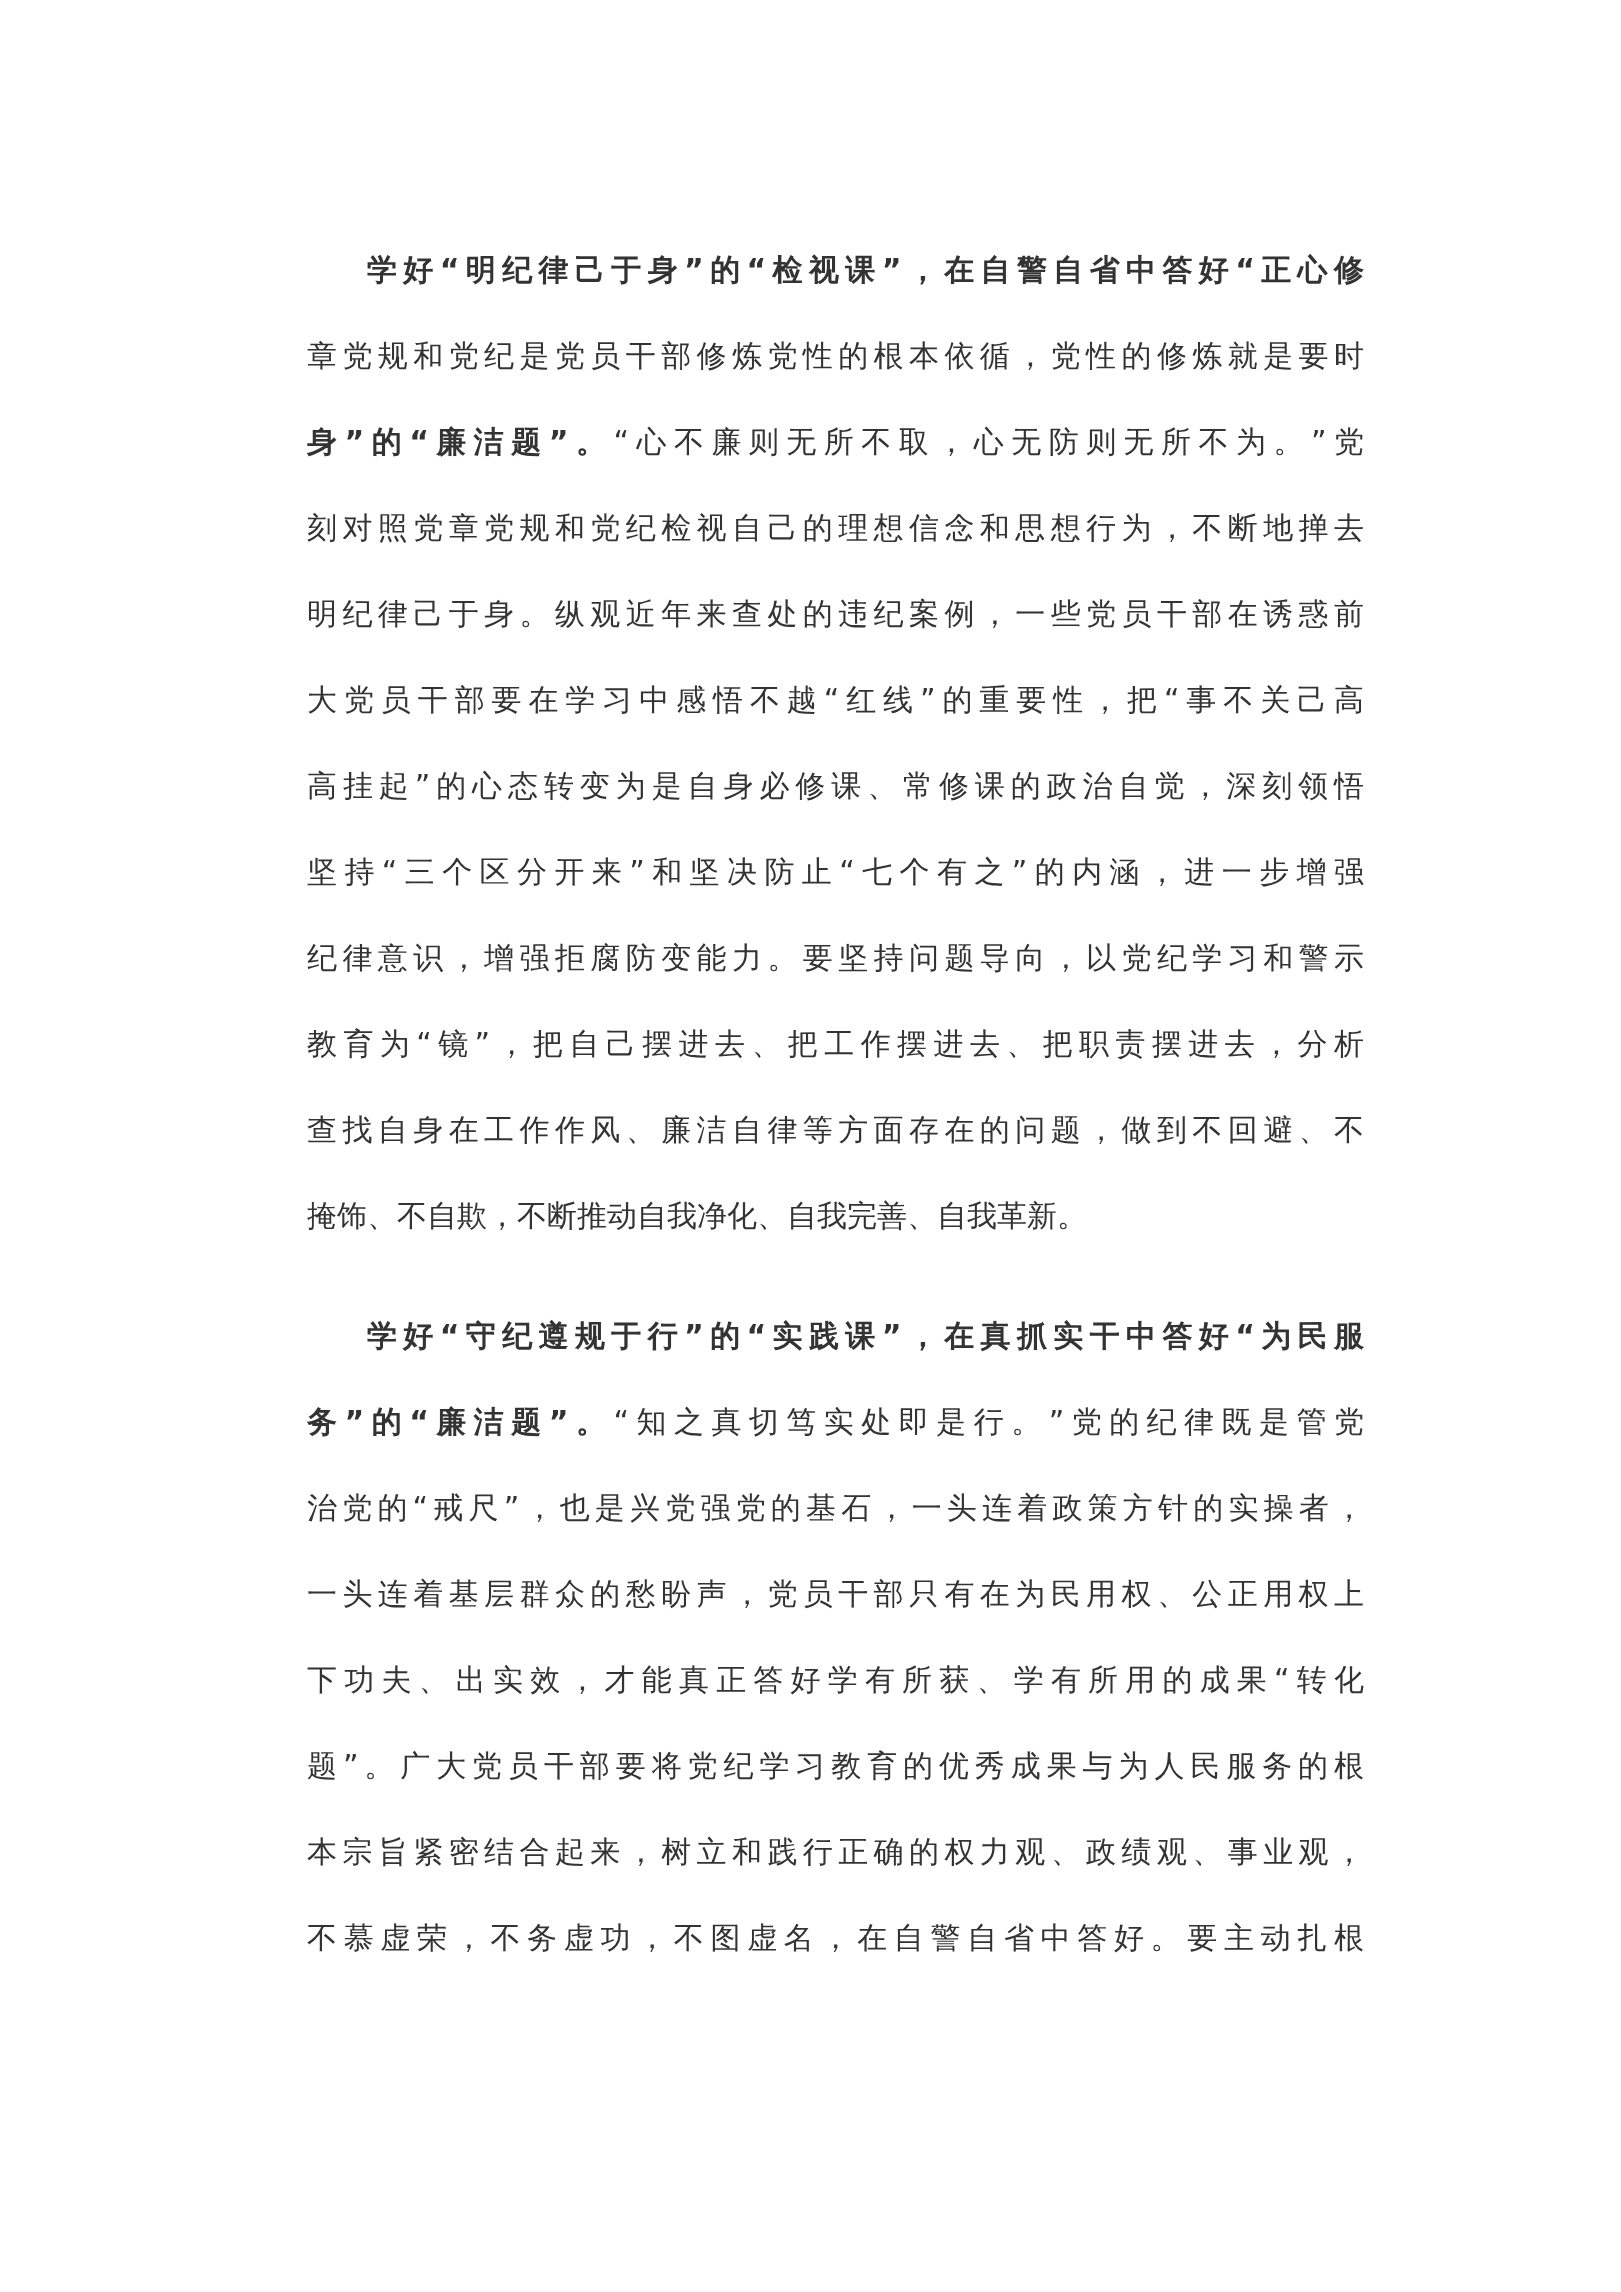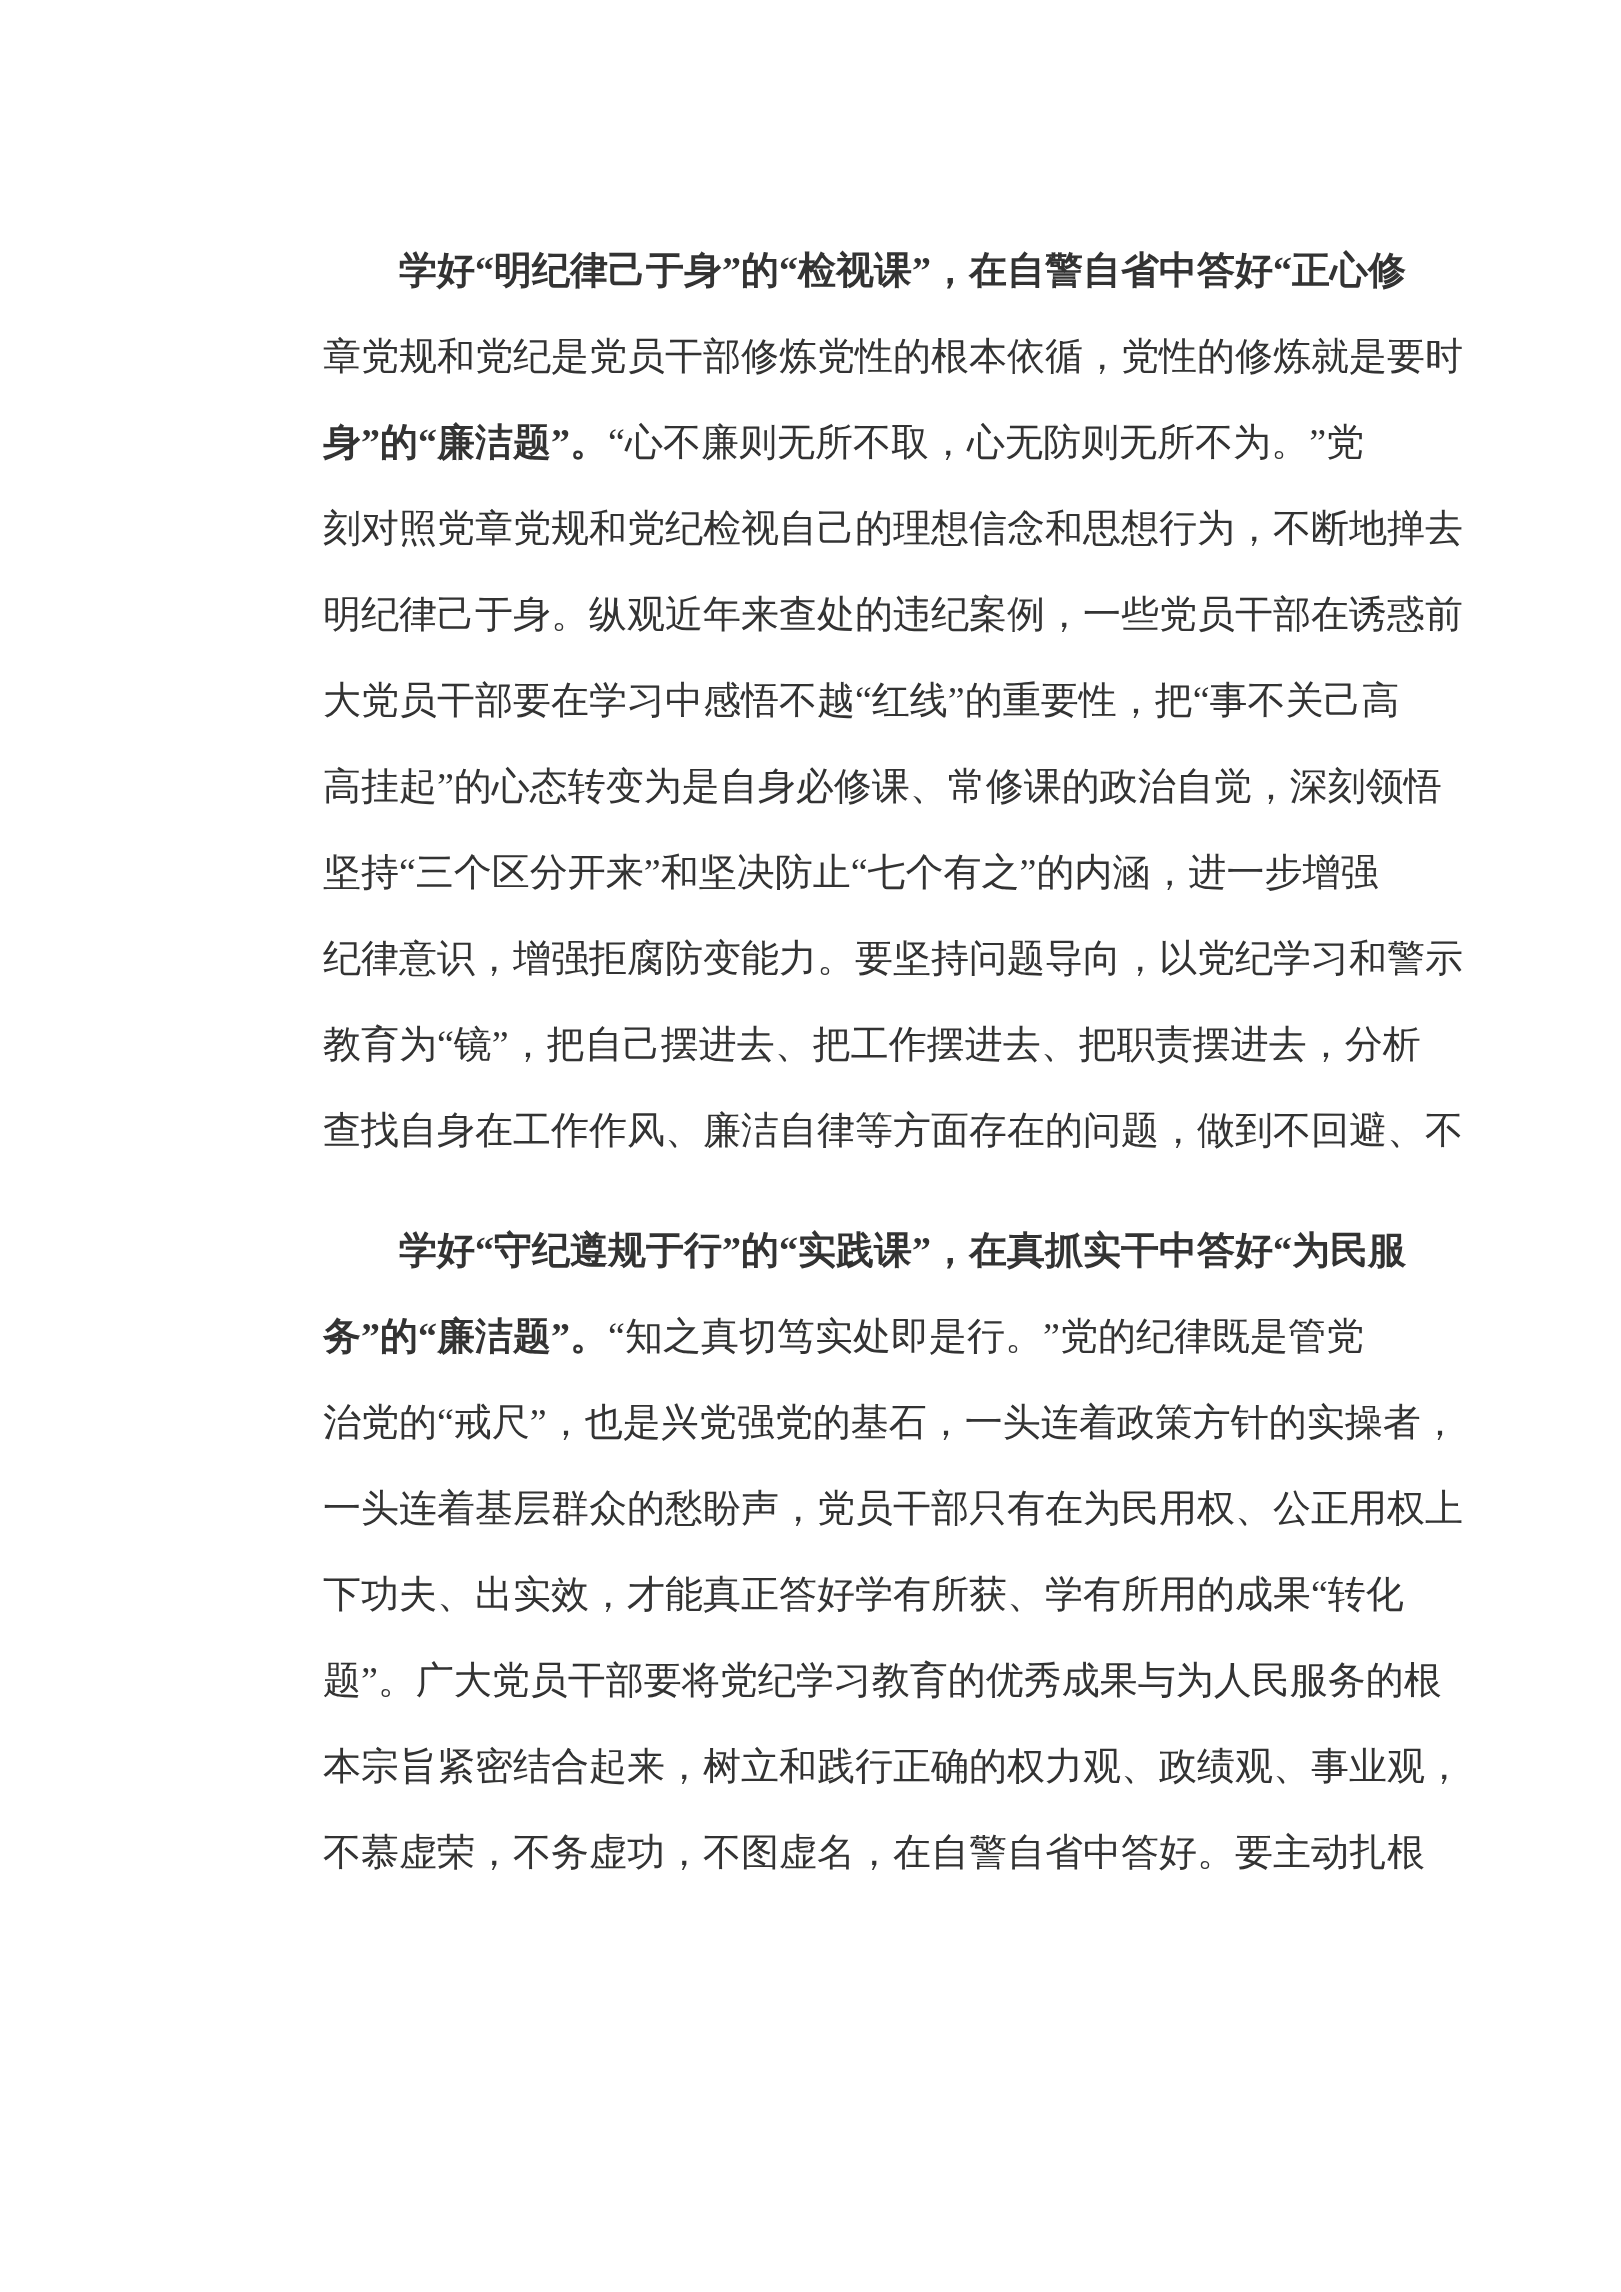--- a/index.html
+++ b/index.html
@@ -16,26 +16,25 @@
       color: #333333;
     }
     .page {
       position: absolute;
       left: 247px;
       top: 227px;
       width: 1117px;
     }
     .para {
       margin: 0 0 0 0;
-      font-size: 38px;
+      font-size: 30px;
       line-height: 86px;
       text-indent: 2em;
       text-align: justify;
       letter-spacing: 0px;
-      font-family: Liberation Serif, serif;
     }
     .para + .para {
       margin-top: 34px;
     }
     .line {
       display: block;
       white-space: nowrap;
       height: 86px;
       text-align: justify;
       text-align-last: justify;
@@ -57,20 +56,21 @@
       <span class="line"><span class="b"></span><span>章党规和党纪是党员干部修炼党性的根本依循，党性的修炼就是要时</span></span>
       <span class="line"><span class="b">身”的“廉洁题”。</span><span>“心不廉则无所不取，心无防则无所不为。”党</span></span>
       <span class="line"><span class="b"></span><span>刻对照党章党规和党纪检视自己的理想信念和思想行为，不断地掸去</span></span>
       <span class="line"><span class="b"></span><span>明纪律己于身。纵观近年来查处的违纪案例，一些党员干部在诱惑前</span></span>
       <span class="line"><span class="b"></span><span>大党员干部要在学习中感悟不越“红线”的重要性，把“事不关己高</span></span>
       <span class="line"><span class="b"></span><span>高挂起”的心态转变为是自身必修课、常修课的政治自觉，深刻领悟</span></span>
       <span class="line"><span class="b"></span><span>坚持“三个区分开来”和坚决防止“七个有之”的内涵，进一步增强</span></span>
       <span class="line"><span class="b"></span><span>纪律意识，增强拒腐防变能力。要坚持问题导向，以党纪学习和警示</span></span>
       <span class="line"><span class="b"></span><span>教育为“镜”，把自己摆进去、把工作摆进去、把职责摆进去，分析</span></span>
       <span class="line"><span class="b"></span><span>查找自身在工作作风、廉洁自律等方面存在的问题，做到不回避、不</span></span>
+      <span class="line last"><span class="b"></span><span>掩饰、不自欺，不断推动自我净化、自我完善、自我革新。</span></span>
     </div>
   <div class="para" id="p1">
       <span class="line first"><span class="b">学好“守纪遵规于行”的“实践课”，在真抓实干中答好“为民服</span><span></span></span>
       <span class="line"><span class="b">务”的“廉洁题”。</span><span>“知之真切笃实处即是行。”党的纪律既是管党</span></span>
       <span class="line"><span class="b"></span><span>治党的“戒尺”，也是兴党强党的基石，一头连着政策方针的实操者，</span></span>
       <span class="line"><span class="b"></span><span>一头连着基层群众的愁盼声，党员干部只有在为民用权、公正用权上</span></span>
       <span class="line"><span class="b"></span><span>下功夫、出实效，才能真正答好学有所获、学有所用的成果“转化</span></span>
       <span class="line"><span class="b"></span><span>题”。广大党员干部要将党纪学习教育的优秀成果与为人民服务的根</span></span>
       <span class="line"><span class="b"></span><span>本宗旨紧密结合起来，树立和践行正确的权力观、政绩观、事业观，</span></span>
       <span class="line"><span class="b"></span><span>不慕虚荣，不务虚功，不图虚名，在自警自省中答好。要主动扎根</span></span>

